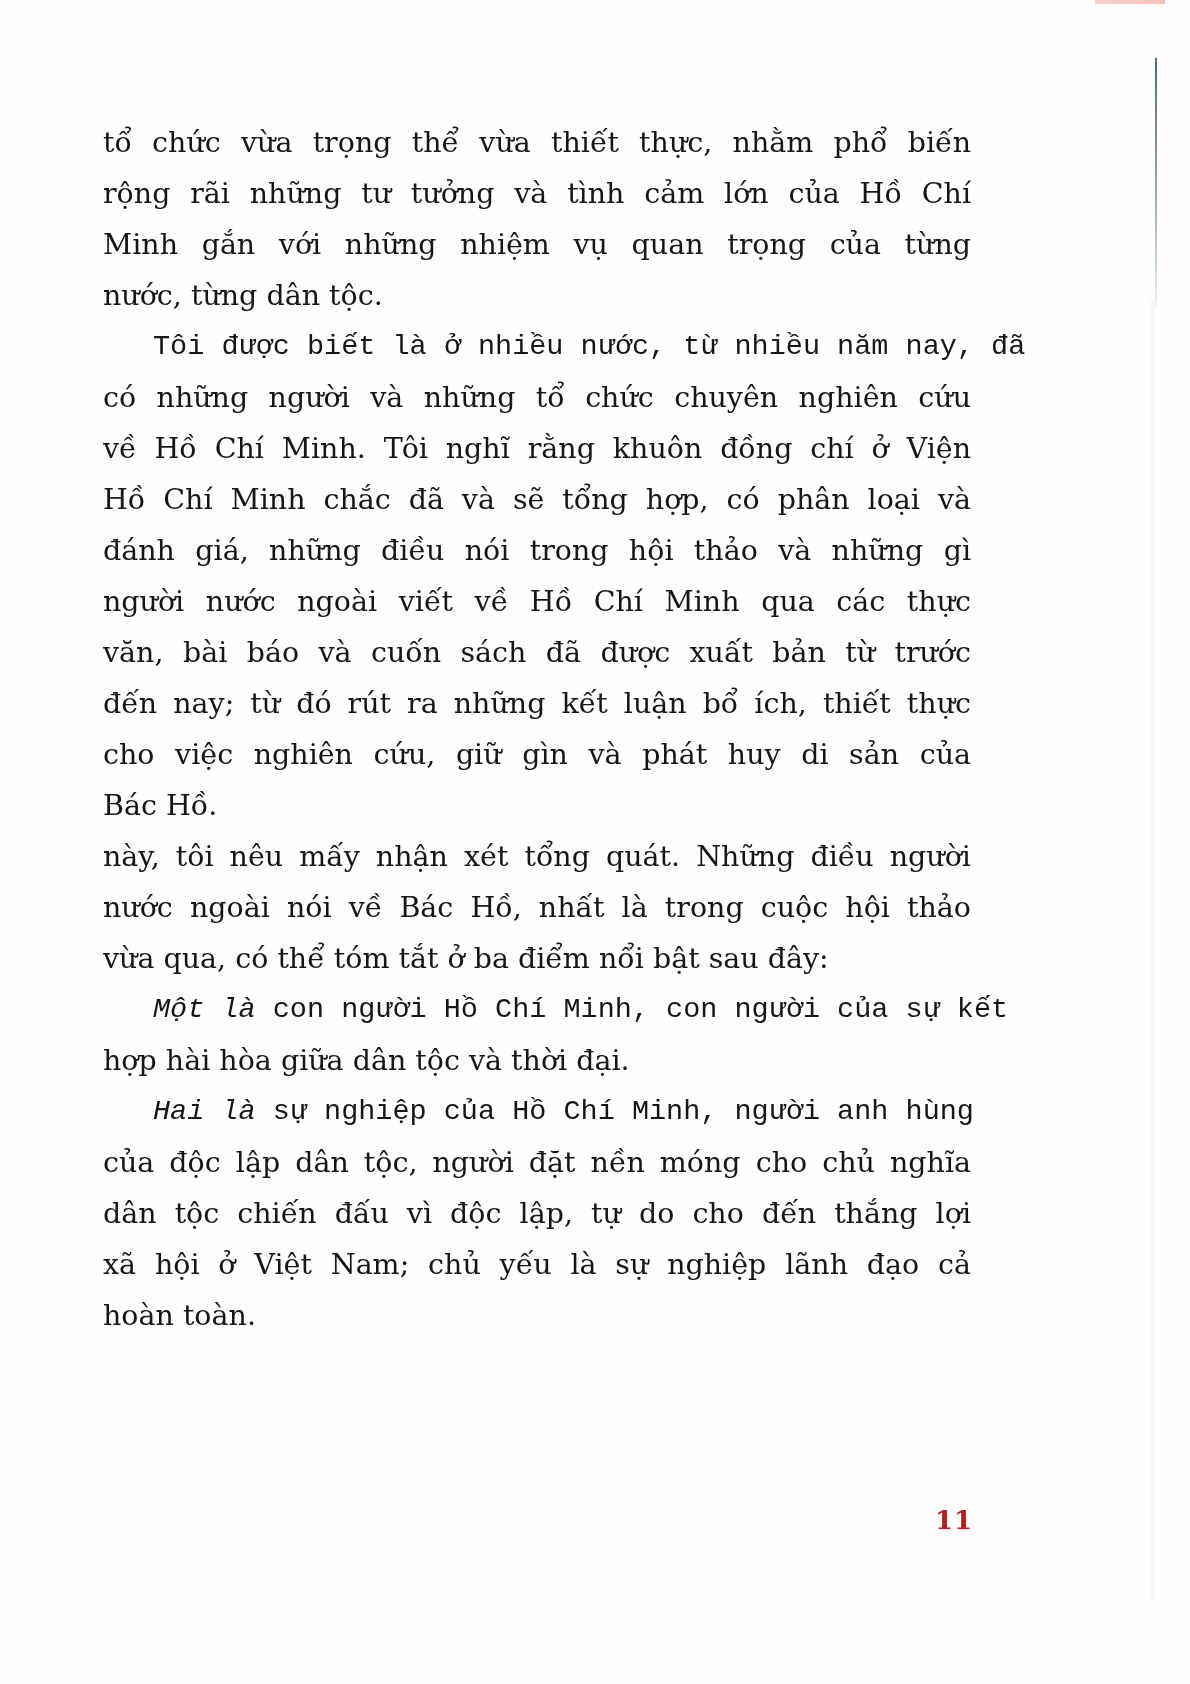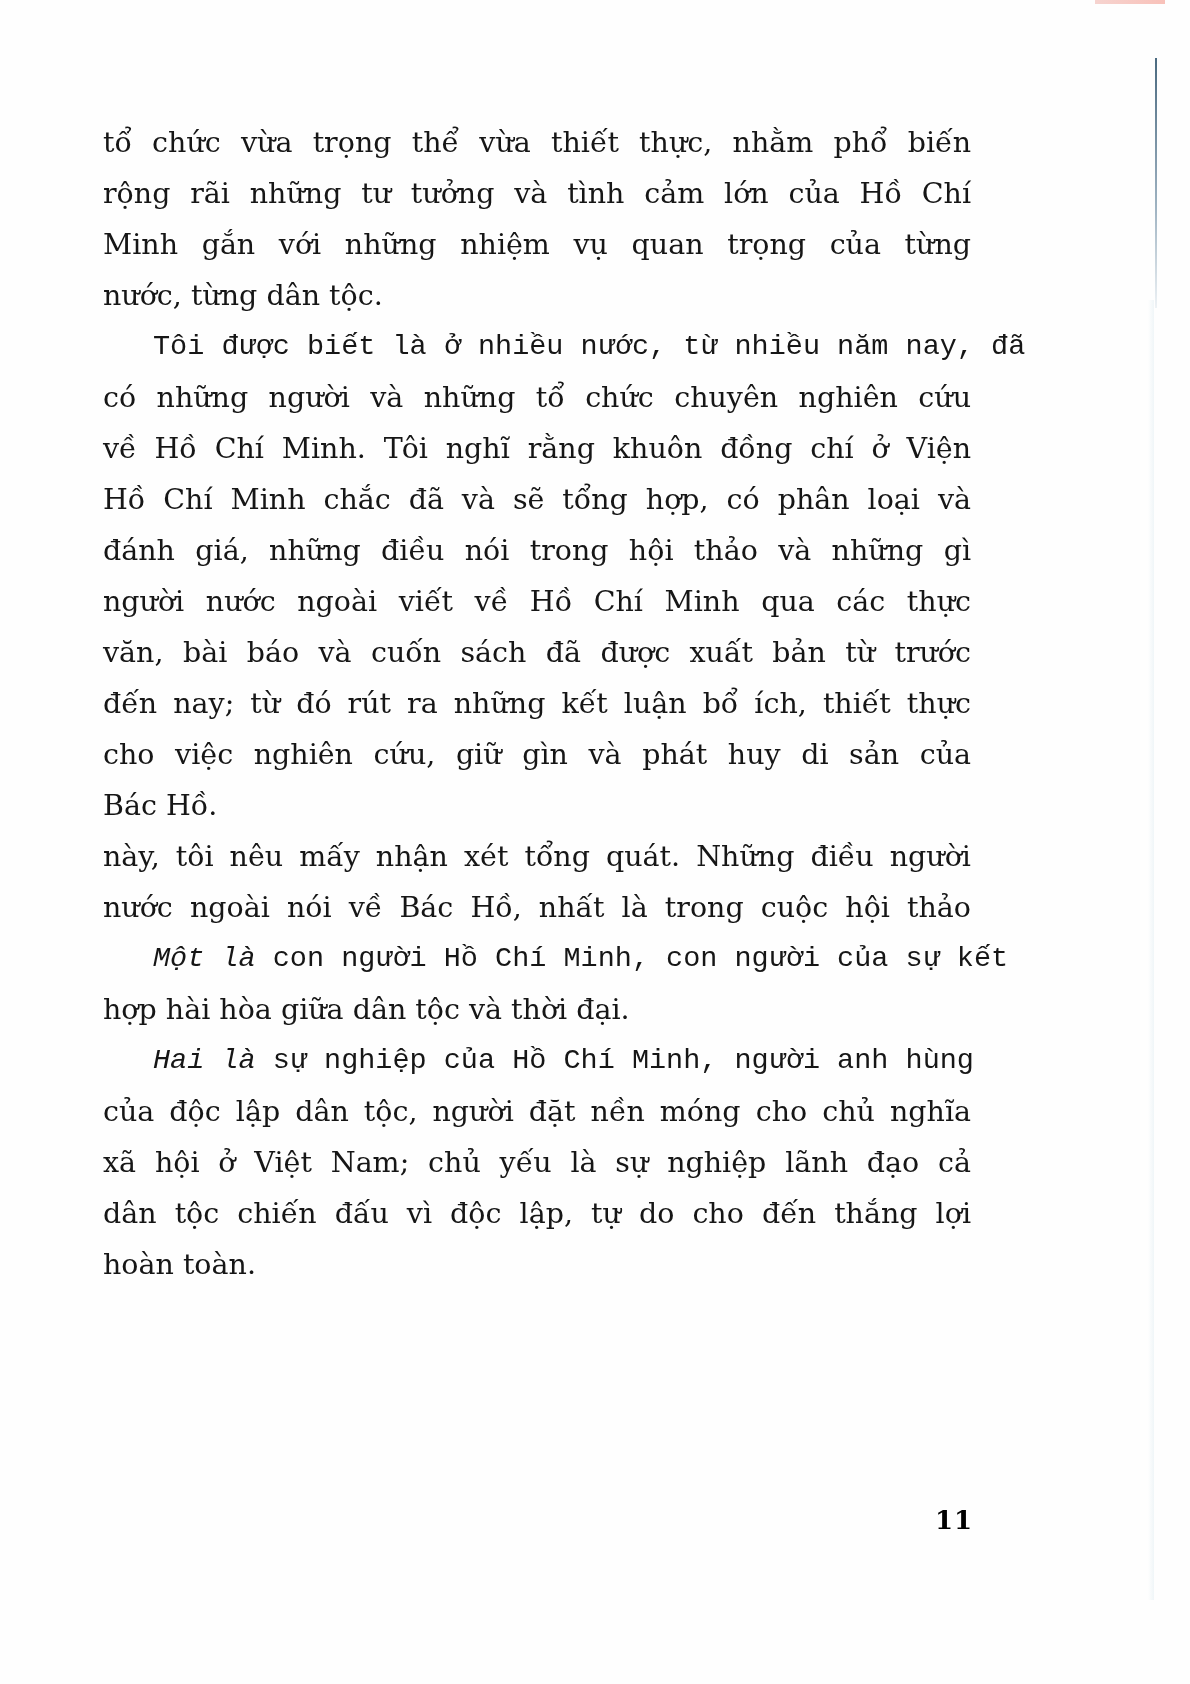--- a/index.html
+++ b/index.html
@@ -67,21 +67,21 @@
       font-style: italic;
       margin-top: 23px;
     }
     .page-number {
       position: absolute;
       left: 935px;
       top: 1505px;
       font-size: 26px;
       font-weight: bold;
       letter-spacing: 1px;
-      color: #000000;
+      color: #b91c1c;
     }
   </style>
 </head>
 <body>
 
 <div class="page">
   <div class="top-edge"></div>
   <div class="right-edge-line"></div>
   <div class="right-edge-shadow"></div>
 
@@ -103,31 +103,32 @@
       <span class="line">người nước ngoài viết về Hồ Chí Minh qua các thực</span>
       <span class="line">văn, bài báo và cuốn sách đã được xuất bản từ trước</span>
       <span class="line">đến nay; từ đó rút ra những kết luận bổ ích, thiết thực</span>
       <span class="line">cho việc nghiên cứu, giữ gìn và phát huy di sản của</span>
       <span class="line last">Bác Hồ.</span>
     </div>
 
     <div>
       <span class="line">này, tôi nêu mấy nhận xét tổng quát. Những điều người</span>
       <span class="line">nước ngoài nói về Bác Hồ, nhất là trong cuộc hội thảo</span>
+      <span class="line last">vừa qua, có thể tóm tắt ở ba điểm nổi bật sau đây:</span>
     </div>
 
     <div>
       <span class="line indent"><em>Một là</em><span> con người Hồ Chí Minh, con người của sự kết</span></span>
       <span class="line last">hợp hài hòa giữa dân tộc và thời đại.</span>
     </div>
 
     <div>
       <span class="line indent"><em>Hai là</em><span> sự nghiệp của Hồ Chí Minh, người anh hùng</span></span>
       <span class="line">của độc lập dân tộc, người đặt nền móng cho chủ nghĩa</span>
+      <span class="line">dân tộc chiến đấu vì độc lập, tự do cho đến thắng lợi</span>
       <span class="line">xã hội ở Việt Nam; chủ yếu là sự nghiệp lãnh đạo cả</span>
-      <span class="line">dân tộc chiến đấu vì độc lập, tự do cho đến thắng lợi</span>
       <span class="line last">hoàn toàn.</span>
     </div>
 
   </div>
 
   <div class="page-number">11</div>
 </div>
 
 </body></html>

